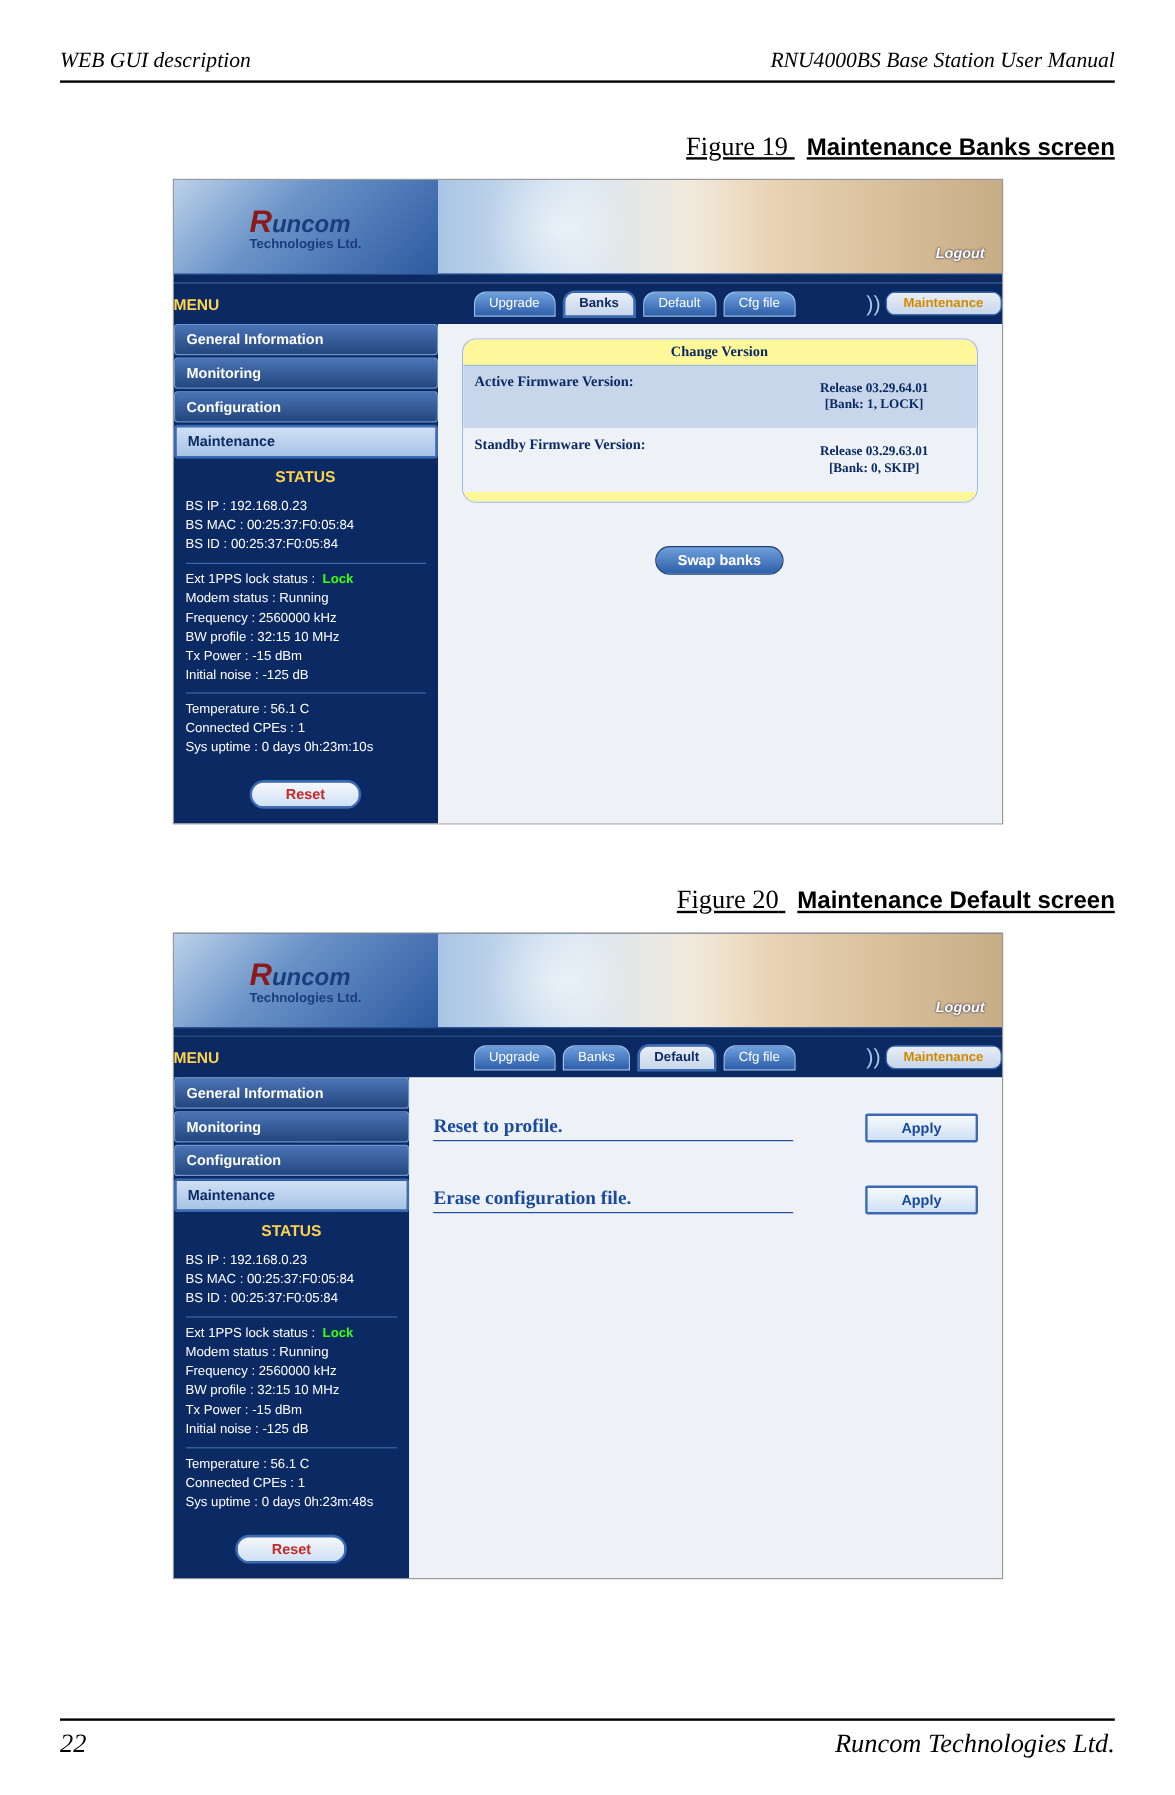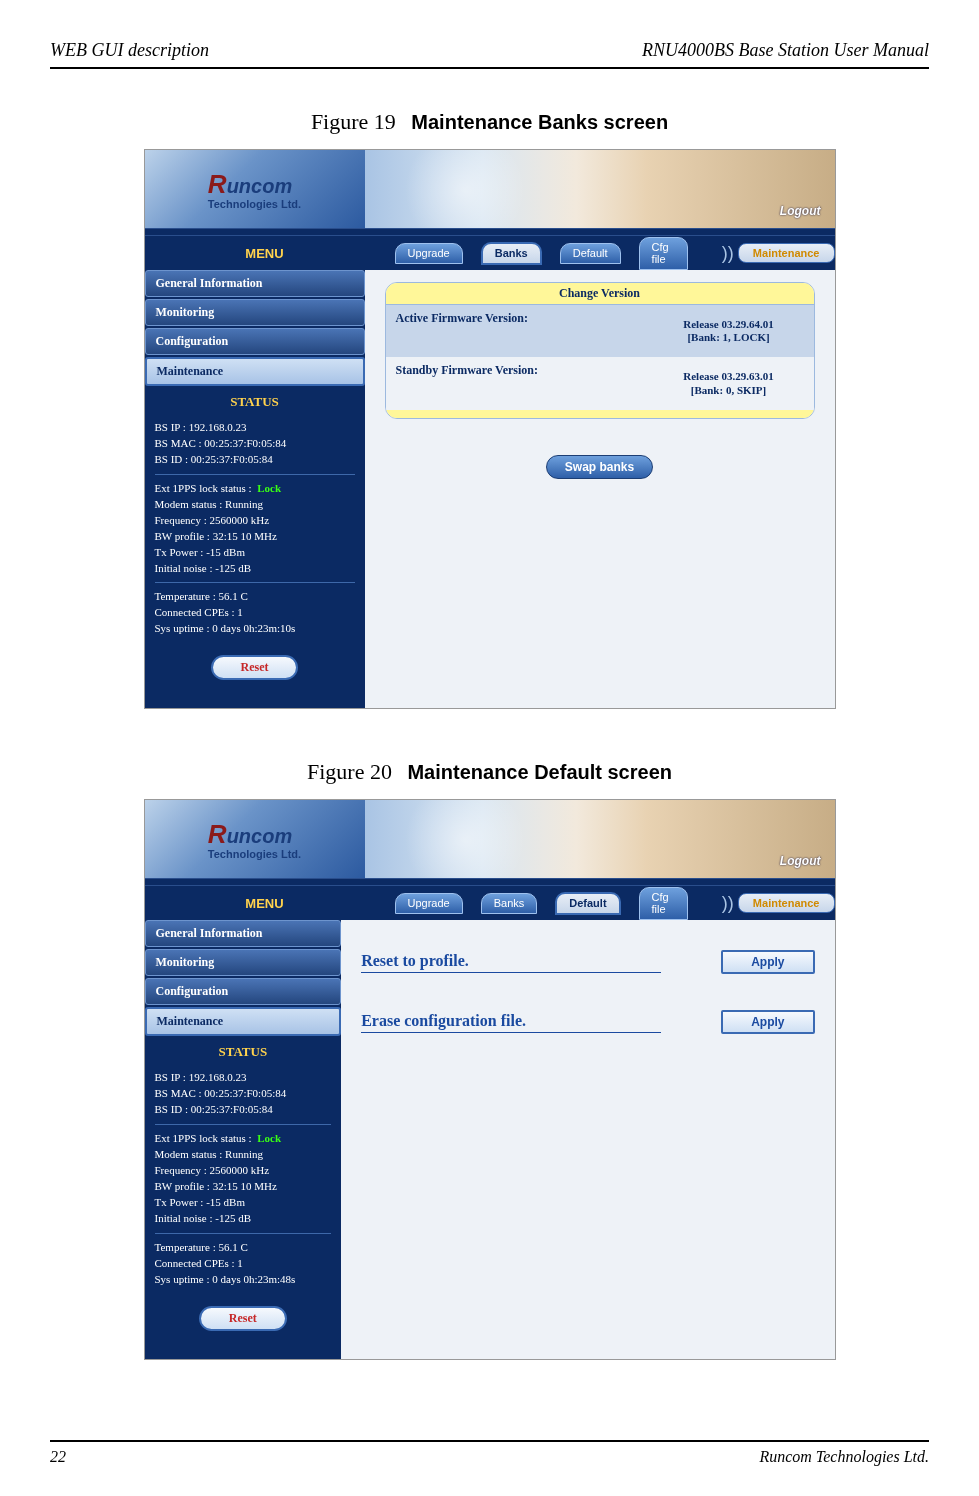--- a/index.html
+++ b/index.html
@@ -3,21 +3,21 @@
 <meta charset="utf-8">
 <style>
   * { box-sizing: border-box; margin: 0; padding: 0; }
   body { font-family: "Times New Roman", serif; background: #fff; color: #000; width: 979px; margin: 0 auto; }
   .page { padding: 40px 50px 30px 50px; min-height: 1496px; position: relative; }
 
   
   .doc-header { display: flex; justify-content: space-between; font-style: italic; font-size: 18px; padding-bottom: 6px; border-bottom: 2px solid #000; margin-bottom: 40px; }
 
   
-  .fig-caption { text-align: center; font-size: 22px; margin: 18px 0 14px; }
+  .fig-caption { text-align: right; font-size: 22px; margin: 18px 0 14px; text-decoration: underline; }
   .fig-caption .fignum { font-family: "Times New Roman", serif; }
   .fig-caption .figtitle { font-weight: bold; font-family: Verdana, Arial, sans-serif; font-size: 20px; margin-left: 10px; }
 
   
   .shot { width: 692px; margin: 0 auto 50px auto; border: 1px solid #999; font-family: Arial, sans-serif; font-size: 11px; color: #fff; }
 
   
   .banner { height: 78px; background: linear-gradient(#0b2a63,#1b4a99); position: relative; overflow: hidden; display: flex; }
   .banner-left { width: 220px; background: linear-gradient(135deg,#bcd2ea 0%, #6a93c8 40%, #2c5aa0 100%); position: relative; display:flex; align-items:center; justify-content:center; }
   .logo { font-family: Arial, sans-serif; font-weight: bold; }
@@ -26,27 +26,27 @@
   .logo .sub { color:#1a3d7c; font-size: 11px; font-style: normal; display:block; text-align:right; margin-top:-2px;}
   .banner-right { flex:1; position: relative; background:
       radial-gradient(circle at 100px 40px, rgba(255,255,255,0.5) 0, rgba(255,255,255,0) 60px),
       linear-gradient(90deg,#a9c4e4 0%, #d9e6f2 25%, #f2e9dc 45%, #e8d2b2 60%, #c7ad86 100%);
   }
   .logout { position:absolute; right:14px; bottom:10px; color:#fff; font-size:12px; font-weight:bold; text-shadow:0 0 2px #003;font-style:italic;}
   .banner-sep { height:8px; background:#0b2a63; border-top:1px solid #2a4e8c; border-bottom:1px solid #2a4e8c;}
 
   
   .app-body { display:flex; background:#eef2f7; }
-  .sidebar { width: 240px; background:#0b2a63; padding-bottom:26px;font-family:Liberation Serif, serif; }
+  .sidebar { width: 240px; background:#0b2a63; padding-bottom:10px; }
   .content { flex:1; background:#eef2f7; padding:12px 20px 20px 20px; position:relative; }
 
   
   .menu-row { display:flex; align-items:center; background:#0b2a63; height:34px; }
-  .menu-label { width:240px; text-align:center; color:#ffd24d; font-weight:bold; font-size:13px; }
-  .tabbar { flex:1; display:flex; align-items:center; gap:16px; padding-left:10px; position:relative; }
+  .menu-label { width:240px; text-align:left; color:#ffd24d; font-weight:bold; font-size:13px; }
+  .tabbar { flex:1; display:flex; align-items:center; gap:4px; padding-left:10px; position:relative; }
   .tab { background: linear-gradient(#6ea0dd,#2e5fa8); color:#fff; border:1px solid #9ec1ee; border-radius:10px 10px 0 0; padding:3px 12px 4px; font-size:11px; margin-right:2px; }
   .tab.active { background: linear-gradient(#e8eef6,#c7d6ea); color:#0b2a63; font-weight:bold; border:2px solid #3a6ab3;}
   .tabbar-spacer { flex:1; }
   .crumb-pill { display:flex; align-items:center; gap:4px; }
   .crumb-pill .paren { color:#a9c4e4; font-size:18px; }
   .crumb-pill .crumb { background: linear-gradient(#e8eef6,#c7d6ea); color:#d08a00; font-weight:bold; border:1px solid #3a6ab3; border-radius:8px; padding:3px 14px; font-size:11px;}
 
   
   .side-item { background: linear-gradient(#4a74b5,#24467e); border:1px solid #6d94cd; color:#fff; font-weight:bold; font-size:12px; padding:5px 10px; margin:0 0 2px 0; border-radius:3px;}
   .side-item.active { background: linear-gradient(#cfe0f4,#a8c3e6); color:#0b2a63; border:2px solid #3a6ab3;}
@@ -72,21 +72,21 @@
   .cv-bottom { height:8px; background:#fff799; }
 
   .swap-wrap { text-align:center; margin-top:36px;}
 
   
   .def-row { display:flex; align-items:center; margin: 18px 0 36px; }
   .def-label { color:#1a4aa0; font-weight:bold; font-family:"Times New Roman",serif; font-size:16px; width:300px; border-bottom:1px solid #1a4aa0; padding-bottom:2px;}
   .def-row .gap { width: 60px; }
   
   
-  .doc-footer { position:absolute; bottom:30px; left:50px; right:50px; display:flex; justify-content:space-between; font-style: italic; font-size:16px; border-top:2px solid #000; padding-top:6px;}
+  .doc-footer { position:absolute; bottom:30px; left:50px; right:50px; display:flex; justify-content:space-between; font-style: italic; font-size:22px; border-top:2px solid #000; padding-top:6px;}
 </style>
 </head>
 <body>
 
 <div class="page">
 
   <div class="doc-header">
     <span>WEB GUI description</span>
     <span>RNU4000BS Base Station User Manual</span>
   </div>

